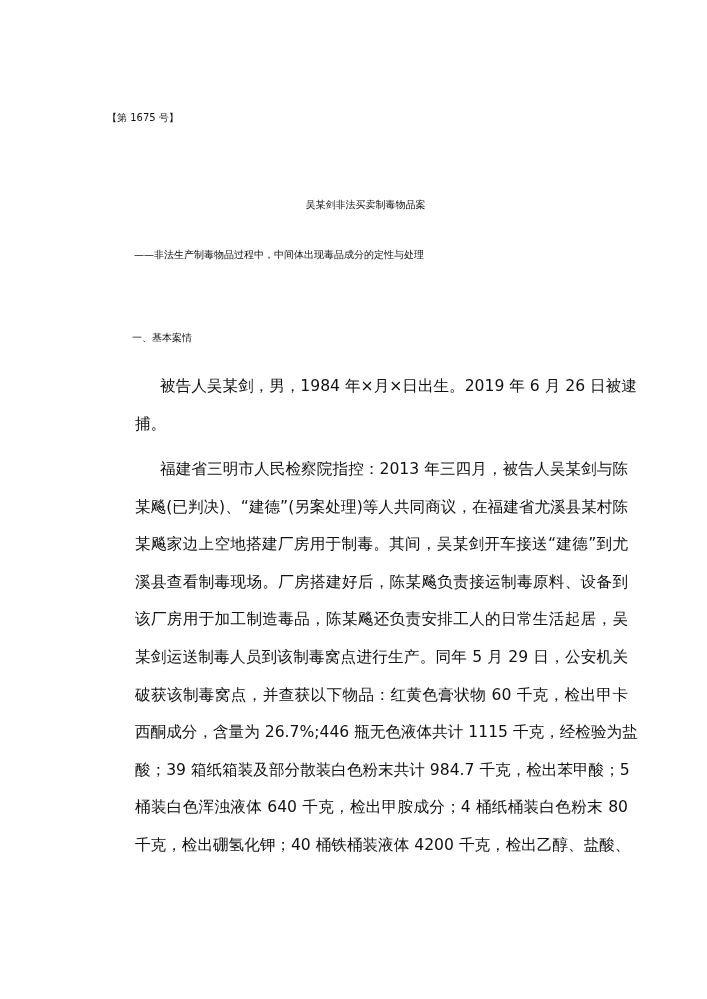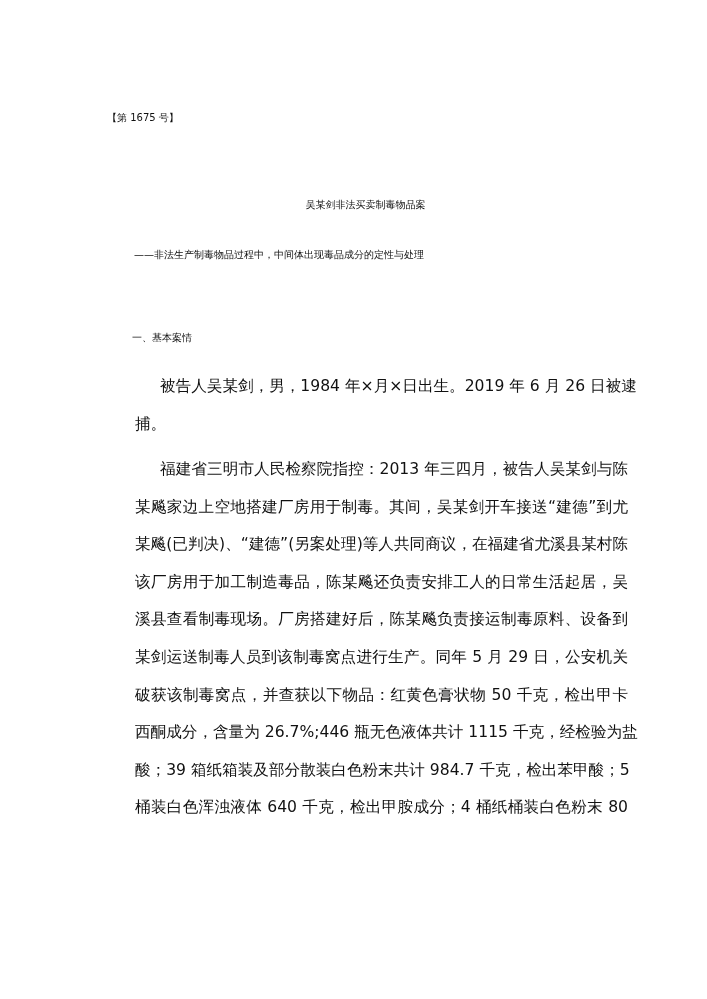--- a/index.html
+++ b/index.html
@@ -22,23 +22,24 @@
   <div class="line" style="left:134px; top:245px;">——非法生产制毒物品过程中，中间体出现毒品成分的定性与处理</div>
   <div class="line" style="left:132px; top:328px;">一、基本案情</div>
 
   <div class="para" style="top:368px;">
     <span class="first">被告人吴某剑，男，1984 年×月×日出生。2019 年 6 月 26 日被逮</span>
     <span class="last">捕。</span>
   </div>
 
   <div class="para" style="top:451px;">
     <span class="first">福建省三明市人民检察院指控：2013 年三四月，被告人吴某剑与陈</span>
+    <span>某飚(已判决)、“建德”(另案处理)等人共同商议，在福建省尤溪县某村陈</span>
     <span>某飚家边上空地搭建厂房用于制毒。其间，吴某剑开车接送“建德”到尤</span>
-    <span>某飚(已判决)、“建德”(另案处理)等人共同商议，在福建省尤溪县某村陈</span>
+    <span>溪县查看制毒现场。厂房搭建好后，陈某飚负责接运制毒原料、设备到</span>
     <span>该厂房用于加工制造毒品，陈某飚还负责安排工人的日常生活起居，吴</span>
-    <span>溪县查看制毒现场。厂房搭建好后，陈某飚负责接运制毒原料、设备到</span>
     <span>某剑运送制毒人员到该制毒窝点进行生产。同年 5 月 29 日，公安机关</span>
-    <span>破获该制毒窝点，并查获以下物品：红黄色膏状物 50 千克，检出甲卡</span>
+    <span>破获该制毒窝点，并查获以下物品：红黄色膏状物 60 千克，检出甲卡</span>
     <span>西酮成分，含量为 26.7%;446 瓶无色液体共计 1115 千克，经检验为盐</span>
     <span>酸；39 箱纸箱装及部分散装白色粉末共计 984.7 千克，检出苯甲酸；5</span>
     <span>桶装白色浑浊液体 640 千克，检出甲胺成分；4 桶纸桶装白色粉末 80</span>
+    <span>千克，检出硼氢化钾；40 桶铁桶装液体 4200 千克，检出乙醇、盐酸、</span>
   </div>
 </div>
 
 </body></html>

